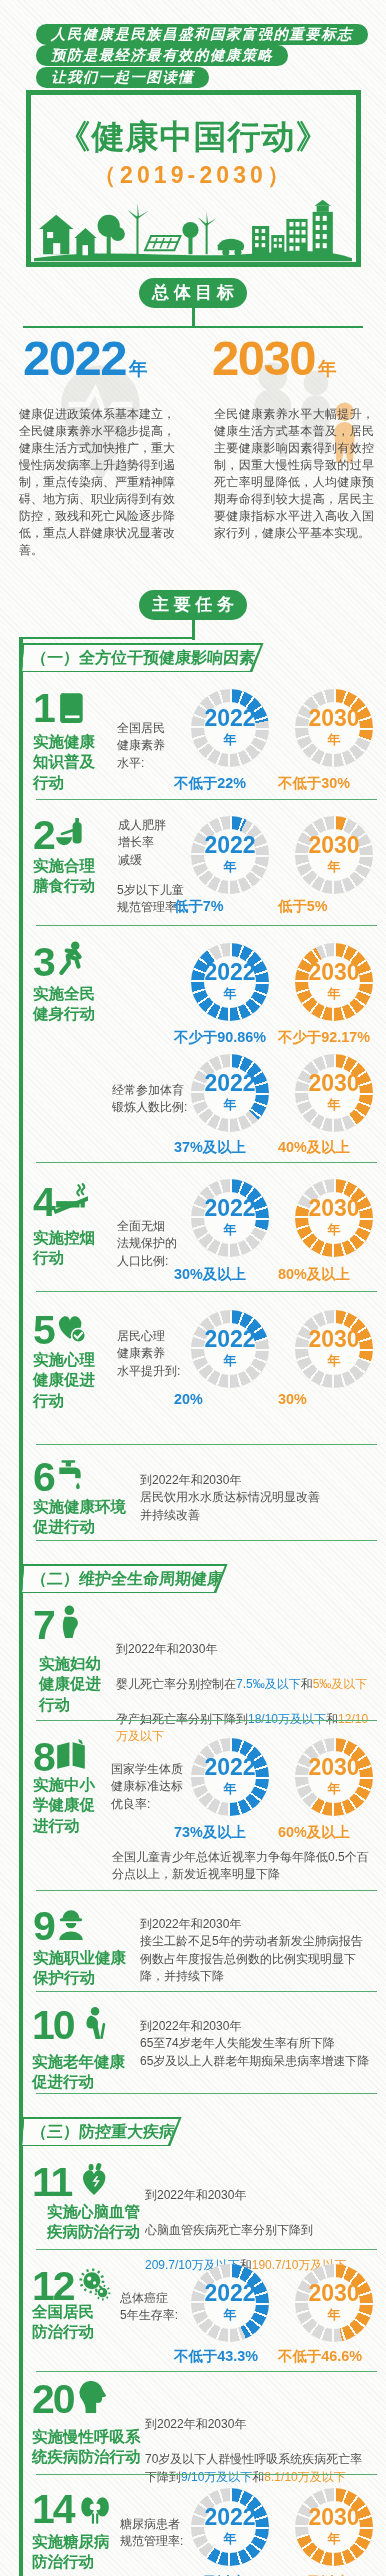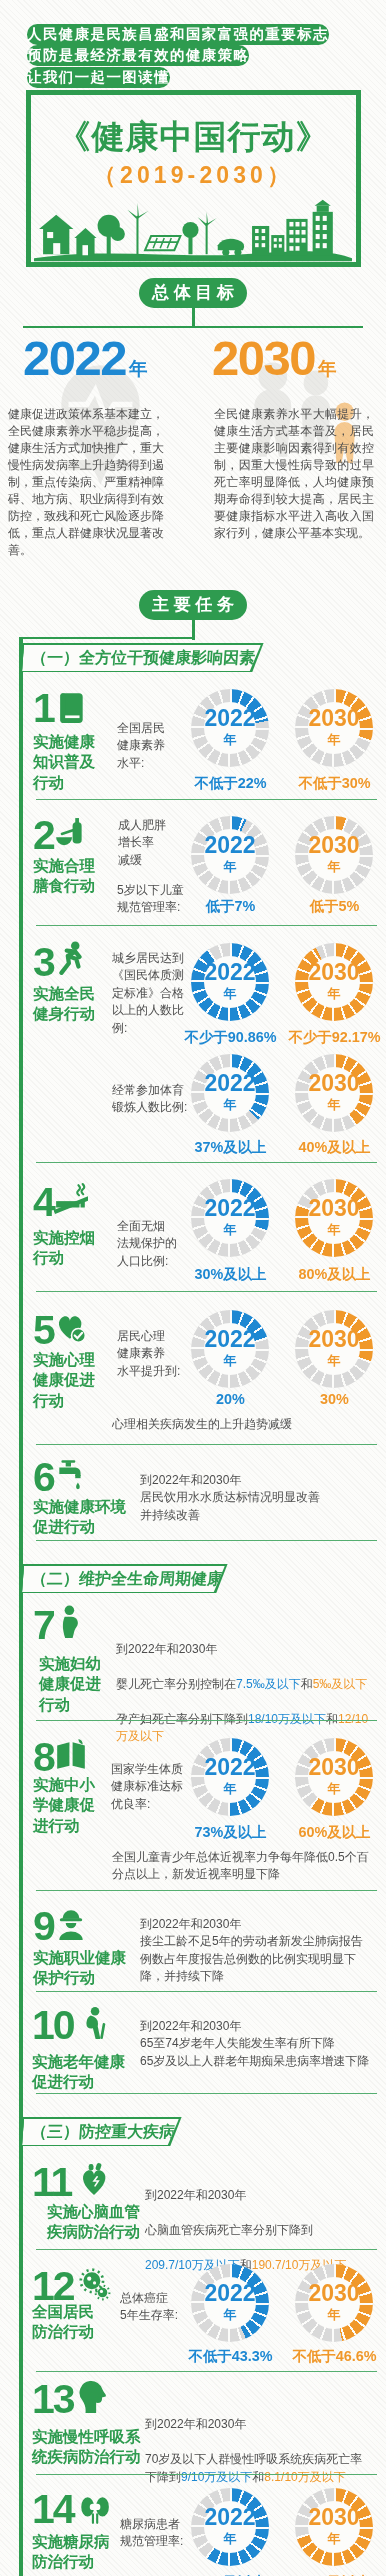--- a/index.html
+++ b/index.html
@@ -1,22 +1,22 @@
 <!DOCTYPE html>
 <html style="font-size:8.2px"><head>
 <meta charset="utf-8">
 <style>
   html,body{margin:0;padding:0}
   #canvas{position:relative;width:386px;height:3091px;overflow:hidden;
     background:#fcfcfa;
     background-image:repeating-linear-gradient(45deg,rgba(110,110,100,.05) 0 1px,transparent 1px 4.1px);
     font-family:"Liberation Sans","DejaVu Sans",sans-serif;color:#4e4e4e}
   
-  .quote{position:absolute;left:27px;height:20.6px;line-height:20.6px;background:#2e9b4f;color:#fff;
-    border-radius:10.3px;padding:0 0;font-size:14.4px;font-weight:bold;letter-spacing:1.5px;white-space:nowrap}
+  .quote{position:absolute;left:36px;height:20.6px;line-height:20.6px;background:#2e9b4f;color:#fff;
+    border-radius:10.3px;padding:0 15px;font-size:14.4px;font-weight:bold;font-style:italic;letter-spacing:1.5px;white-space:nowrap}
   
   .titlebox{position:absolute;left:26px;top:90px;width:335px;height:177px;border:5.2px solid #2e9b4f;box-sizing:border-box}
   .title-main{position:absolute;top:19.6px;left:0;width:100%;text-align:center;font-size:33px;font-weight:900;color:#2e9b4f;letter-spacing:1px}
   .title-sub{position:absolute;top:65px;left:0;width:100%;text-align:center;font-size:23px;font-weight:bold;color:#f0982a;letter-spacing:4.1px}
   .skyline{position:absolute;left:3.1px;bottom:0;width:318px;height:66px;color:#2e9b4f}
   
   .pill{position:absolute;width:108px;height:30px;line-height:30px;background:#2e9b4f;color:#fff;
     border-radius:15.5px;font-size:17px;font-weight:bold;letter-spacing:4.6px;text-align:center;text-indent:4.6px}
   .vline,.hline,.rail{position:absolute;background:#2e9b4f}
   .vline{width:2.6px}.hline{height:2.1px}.rail{width:3.6px}
@@ -46,21 +46,21 @@
   .donut{position:absolute;width:78px;height:78px;border-radius:50%;
     background:conic-gradient(var(--fc) calc(var(--p,0)*1%),#d9d9d9 0)}
   .donut::before{content:"";position:absolute;inset:0;border-radius:50%;
     background:repeating-conic-gradient(#fcfcfa 0 3.4deg,transparent 3.4deg 18deg)}
   .donut::after{content:"";position:absolute;inset:13px;border-radius:50%;background:#fcfcfa}
   .donut.blue{--fc:#1e88d2}.donut.orange{--fc:#f0982a}
   .dc{position:absolute;inset:0;z-index:2;display:flex;flex-direction:column;align-items:center;justify-content:center}
   .donut.blue .dc{color:#1e88d2}.donut.orange .dc{color:#f0982a}
   .dyear{font-size:23px;font-weight:900;line-height:1}
   .dsuf{font-size:13px;font-weight:bold;margin-top:1.5px}
-  .cap{position:absolute;width:113px;text-align:center;font-size:14.4px;font-weight:bold}
+  .cap{position:absolute;width:113px;text-align:left;font-size:14.4px;font-weight:bold}
 </style>
 </head>
 <body>
 
 <div id="canvas">
 
   <div class="quote" style="top:24px">人民健康是民族昌盛和国家富强的重要标志</div>
   <div class="quote" style="top:45px">预防是最经济最有效的健康策略</div>
   <div class="quote" style="top:67px">让我们一起一图读懂</div>
 
@@ -165,21 +165,21 @@
   </div>
 
   <div class="bignum blue" style="left:23px;top:334px">
     <span class="n">2022</span>
       <span class="s">年</span>
   </div>
   <div class="bignum orange" style="left:212px;top:334px">
     <span class="n">2030</span>
       <span class="s">年</span>
   </div>
-  <div class="para" style="left:8px;top:406px;width:156px">健康促进政策体系基本建立，全民健康素养水平稳步提高，健康生活方式加快推广，重大慢性病发病率上升趋势得到遏制，重点传染病、严重精神障碍、地方病、职业病得到有效防控，致残和死亡风险逐步降低，重点人群健康状况显著改善。</div>
+  <div class="para" style="left:19px;top:406px;width:156px">健康促进政策体系基本建立，全民健康素养水平稳步提高，健康生活方式加快推广，重大慢性病发病率上升趋势得到遏制，重点传染病、严重精神障碍、地方病、职业病得到有效防控，致残和死亡风险逐步降低，重点人群健康状况显著改善。</div>
   <div class="para" style="left:214px;top:406px;width:160px">全民健康素养水平大幅提升，健康生活方式基本普及，居民主要健康影响因素得到有效控制，因重大慢性病导致的过早死亡率明显降低，人均健康预期寿命得到较大提高，居民主要健康指标水平进入高收入国家行列，健康公平基本实现。</div>
 
   <div class="pill" style="left:139px;top:590px">主要任务</div>
   <div class="vline" style="left:192px;top:619px;height:20.6px"></div>
   <div class="hline" style="left:19px;top:637px;width:175px"></div>
   <div class="rail" style="left:19px;top:637px;height:2072px"></div>
 
   <div class="shead" style="top:643px;width:242px">
       <div class="shead-in">（一）全方位干预健康影响因素</div>
     </div>
@@ -248,21 +248,20 @@
 
   <div class="num" style="left:33px;top:942px">3</div>
   <div class="ticon" style="left:54px;top:941px">
     <svg viewBox="0 0 60 64">
         <circle cx="38" cy="9" r="8" fill="currentColor"></circle>
         <path d="M12 60 L26 42 L24 28 L38 20 L46 30 M24 28 L40 34 L44 48 M38 20 L22 18" fill="none" stroke="currentColor" stroke-width="8" stroke-linecap="round" stroke-linejoin="round"></path>
       </svg>
   </div>
   <div class="tlabel" style="left:33px;top:984px;width:72px">实施全民
 健身行动</div>
-  <div class="tdesc" style="left:112px;top:950px;width:81px">城乡居民达到《国民体质测定标准》合格以上的人数比例:</div>
   <div class="donut blue" style="left: 191px; top: 943px; --p: 90.86;">
       <div class="dc">
         <span class="dyear">2022</span>
         <span class="dsuf">年</span>
       </div>
     </div>
   <div class="donut orange" style="left: 295px; top: 943px; --p: 92.17;">
       <div class="dc">
         <span class="dyear">2030</span>
         <span class="dsuf">年</span>
@@ -338,21 +337,20 @@
       </div>
     </div>
   <div class="donut orange" style="left: 295px; top: 1310px; --p: 30;">
       <div class="dc">
         <span class="dyear">2030</span>
         <span class="dsuf">年</span>
       </div>
     </div>
   <div class="cap blue" style="left:174px;top:1391px">20%</div>
   <div class="cap orange" style="left:278px;top:1391px">30%</div>
-  <div class="tdesc" style="left:112px;top:1416px;width:247px">心理相关疾病发生的上升趋势减缓</div>
   <div class="divider" style="top:1444px"></div>
 
   <div class="num" style="left:33px;top:1457px">6</div>
   <div class="ticon" style="left:54px;top:1458px">
     <svg viewBox="0 0 60 64" fill="currentColor">
         <rect x="20" y="8" width="10" height="8"></rect>
         <rect x="12" y="4" width="26" height="5" rx="2"></rect>
         <path d="M8 18 h30 a10 10 0 0 1 10 10 v6 h-10 v-4 h-30 z"></path>
         <rect x="38" y="32" width="10" height="6"></rect>
         <path d="M43 46 q7 10 0 13 q-7 -3 0 -13 z"></path>
@@ -494,21 +492,21 @@
   <div class="donut orange" style="left: 295px; top: 2264px; --p: 46.6;">
       <div class="dc">
         <span class="dyear">2030</span>
         <span class="dsuf">年</span>
       </div>
     </div>
   <div class="cap blue" style="left:174px;top:2347px">不低于43.3%</div>
   <div class="cap orange" style="left:278px;top:2347px">不低于46.6%</div>
   <div class="divider" style="top:2371px"></div>
 
-  <div class="num" style="left:32px;top:2379px">13</div>
+  <div class="num" style="left:32px;top:2379px">20</div>
   <div class="ticon" style="left:77px;top:2380px">
     <svg viewBox="0 0 60 64" fill="currentColor">
         <path d="M22 2 a22 22 0 0 1 24 16 c2 6 8 9 6 13 l-7 2 c1 8 -3 11 -11 10 l0 19 h-20 c1 -10 -1 -16 -6 -24 a22 22 0 0 1 14 -36 z"></path>
       </svg>
   </div>
   <div class="tlabel" style="left:32px;top:2427px;width:116px">实施慢性呼吸系
 统疾病防治行动</div>
   <div class="tdesc" style="left:145px;top:2399px;width:227px">
     <p>到2022年和2030年</p>
     <p><span class="seg ">70岁及以下人群慢性呼吸系统疾病死亡率下降到</span><span class="seg b">9/10万及以下</span><span class="seg ">和</span><span class="seg o">8.1/10万及以下</span></p>

